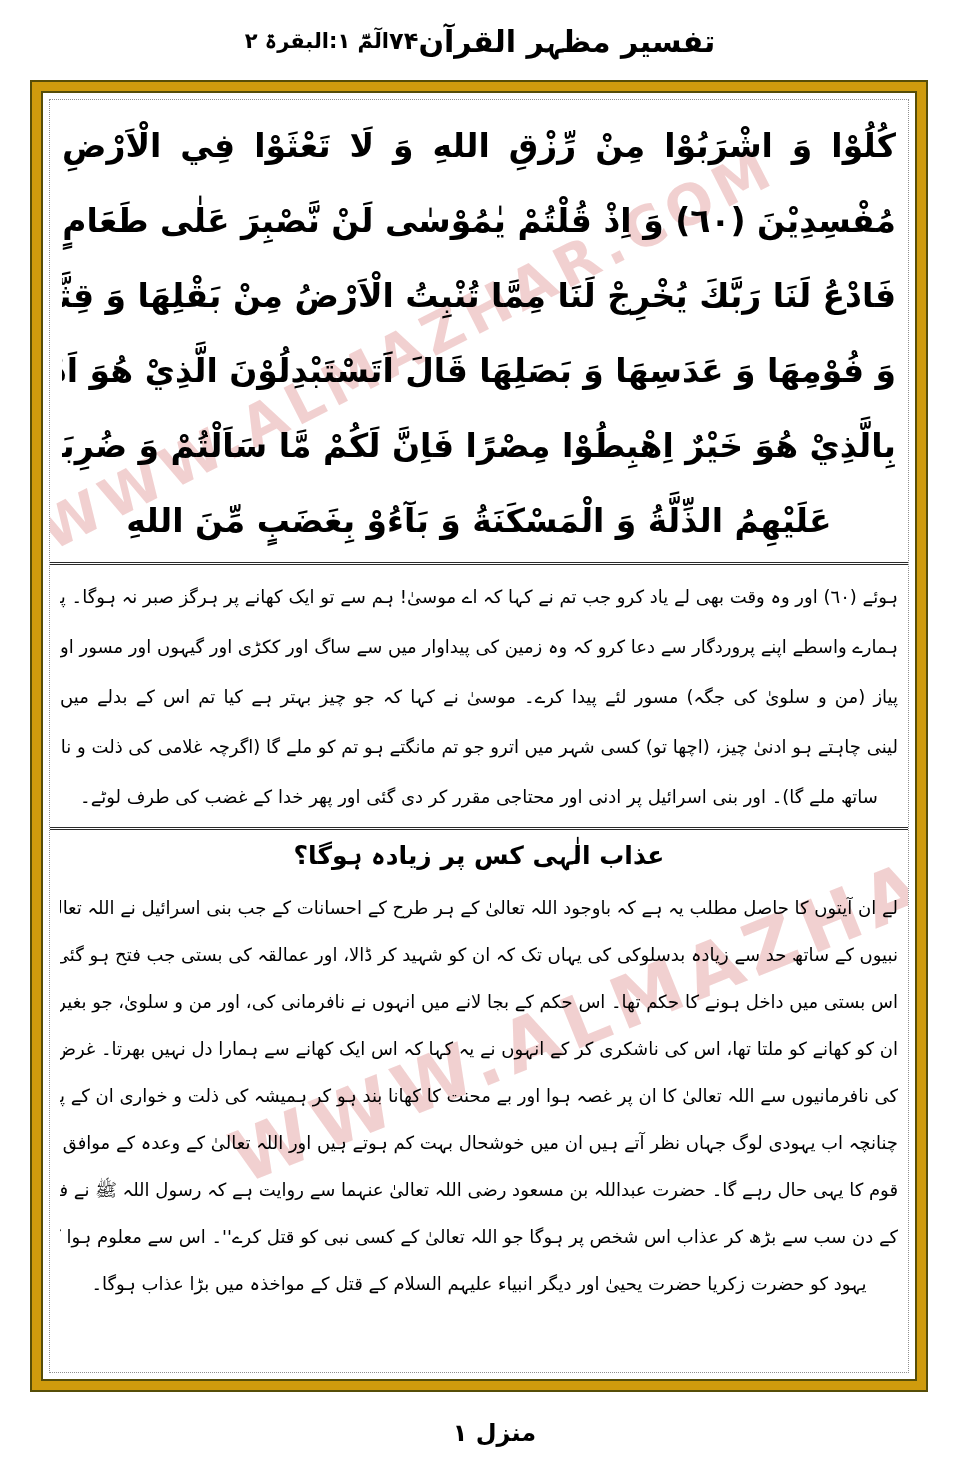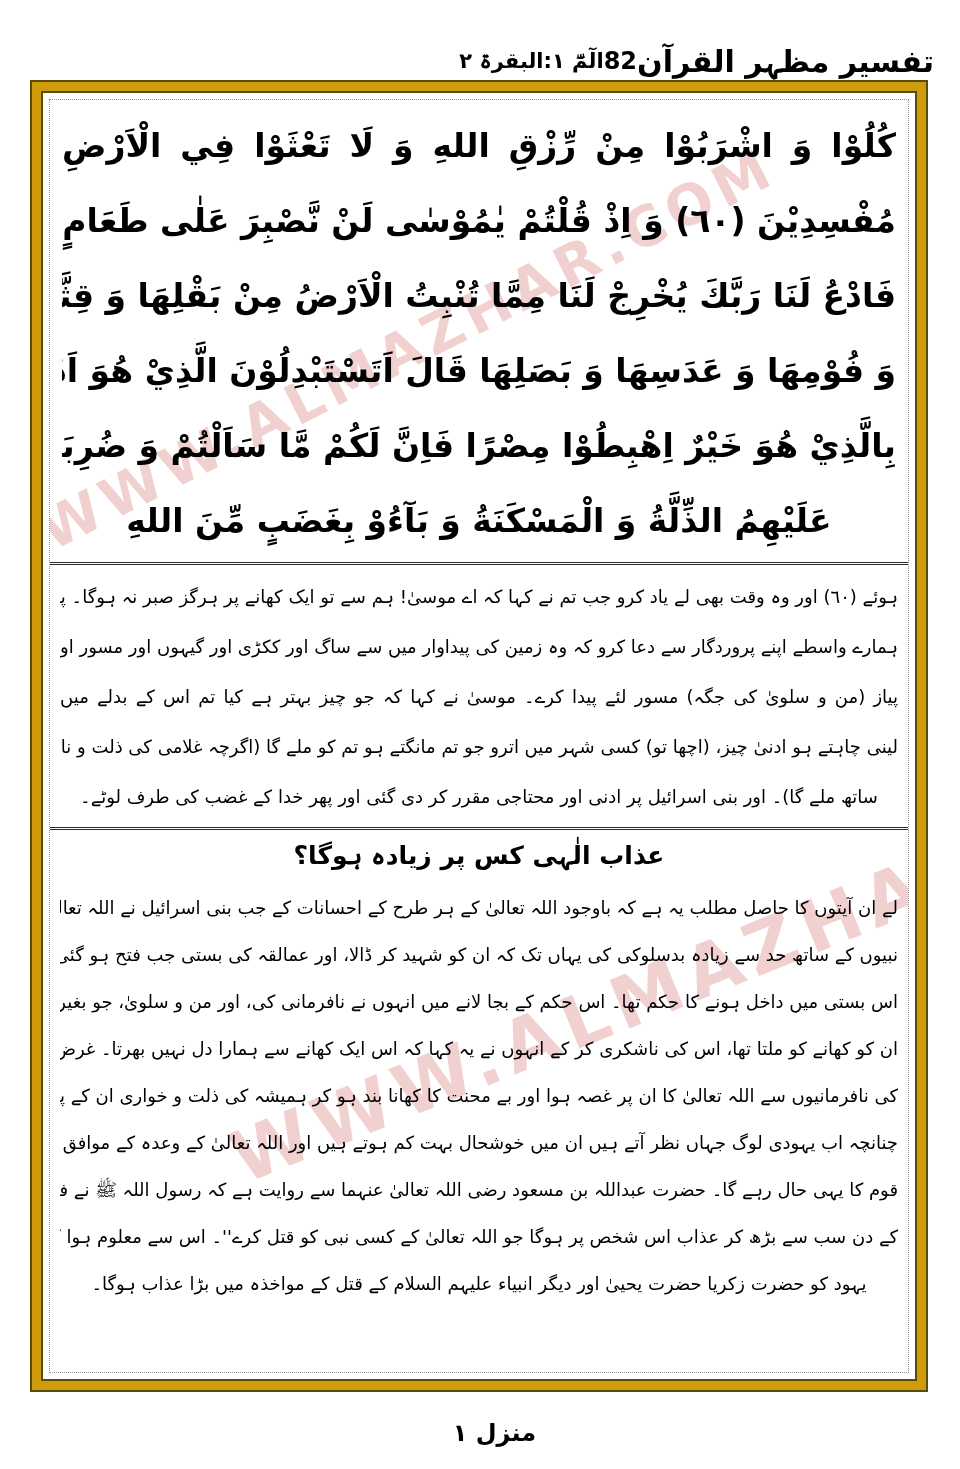--- a/index.html
+++ b/index.html
@@ -1,22 +1,22 @@
 <!DOCTYPE html>
 <html><head>
 <meta charset="utf-8">
 <style>
   * { margin: 0; padding: 0; box-sizing: border-box; }
   html, body { width: 960px; height: 1469px; background: #ffffff; overflow: hidden; }
   body { font-family: "DejaVu Sans", sans-serif; color: #000; position: relative; }
 
   
   .hdr {
-    position: absolute; top: 40px; left: 26px; right: 26px; height: 42px;
-    display: flex; justify-content: flex-end; align-items: center;
+    position: absolute; top: 20px; left: 26px; right: 26px; height: 42px;
+    display: flex; justify-content: center; align-items: center;
   }
   .hdr span { direction: rtl; unicode-bidi: embed; }
   .hdr-ref   { font-size: 21px; font-weight: bold; }
   .hdr-num   { font-size: 24px; font-weight: bold; }
   .hdr-title { font-size: 30px; font-weight: bold; }
 
   
   .frame-a {
     position: absolute; top: 80px; left: 30px; width: 898px; height: 1312px;
     border: 2px solid #564d08; background: #fff;
@@ -80,21 +80,21 @@
   }
   .ftr span { font-size: 24px; font-weight: bold; }
 </style>
 </head>
 <body>
 
 <div class="page">
 
   <header class="hdr">
     <span class="hdr-ref">الٓمّٓ ۱:البقرۃ ۲</span>
-    <span class="hdr-num">82</span>
+    <span class="hdr-num">۷۴</span>
     <span class="hdr-title">تفسیر مظہر القرآن</span>
   </header>
 
   <div class="frame-a">
     <div class="frame-b">
       <div class="frame-c">
         <div class="frame-d">
 
           <div class="wm wm1">WWW.ALMAZHAR.COM</div>
           <div class="wm wm2">WWW.ALMAZHAR.COM</div>

